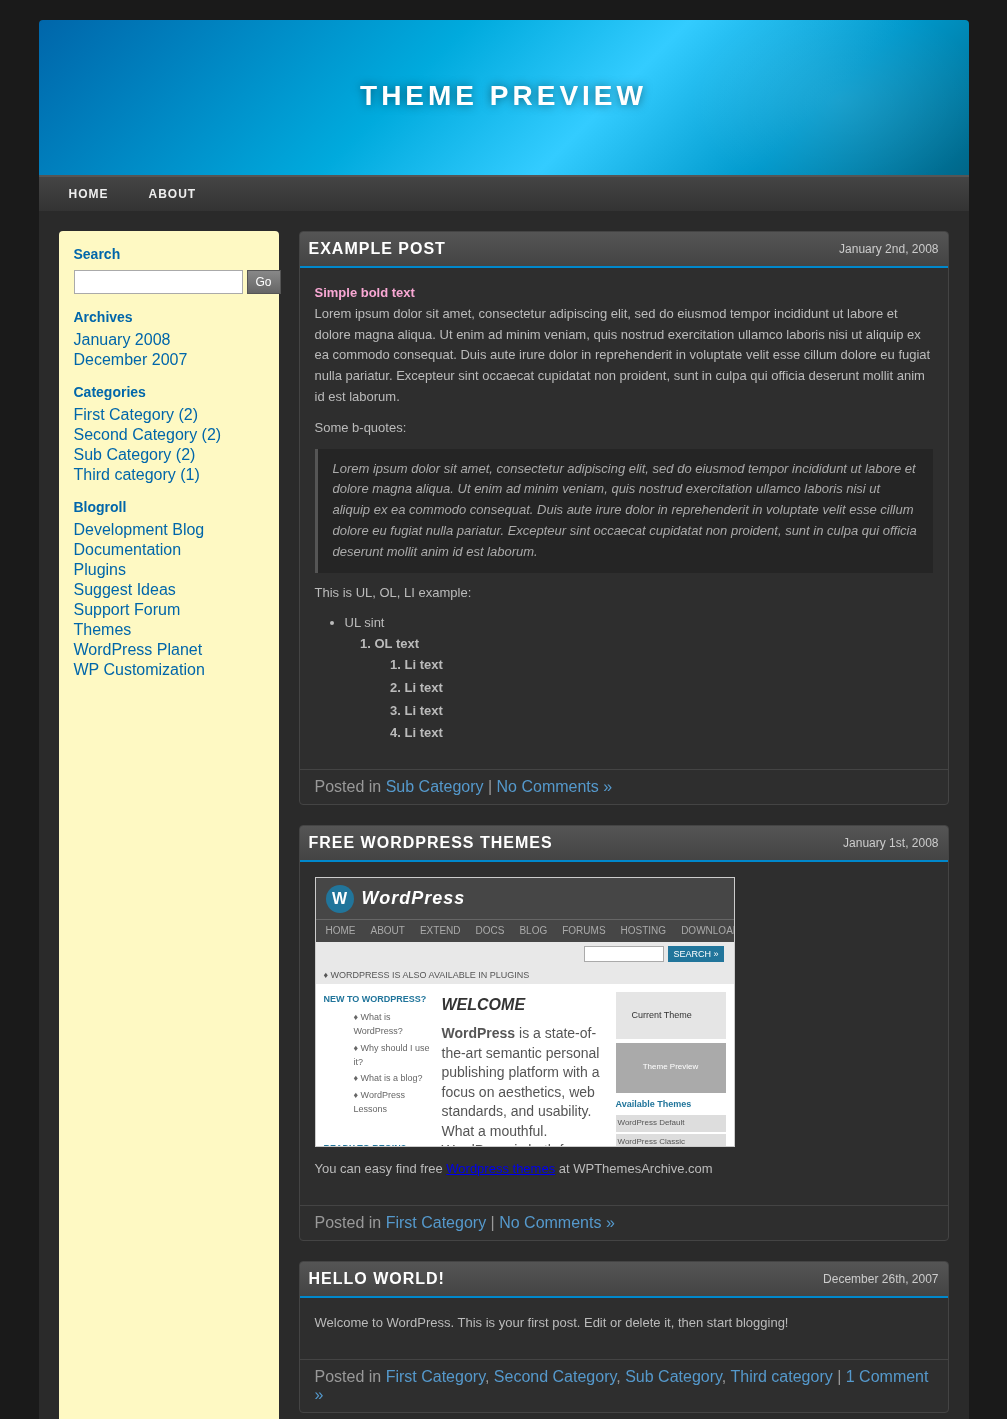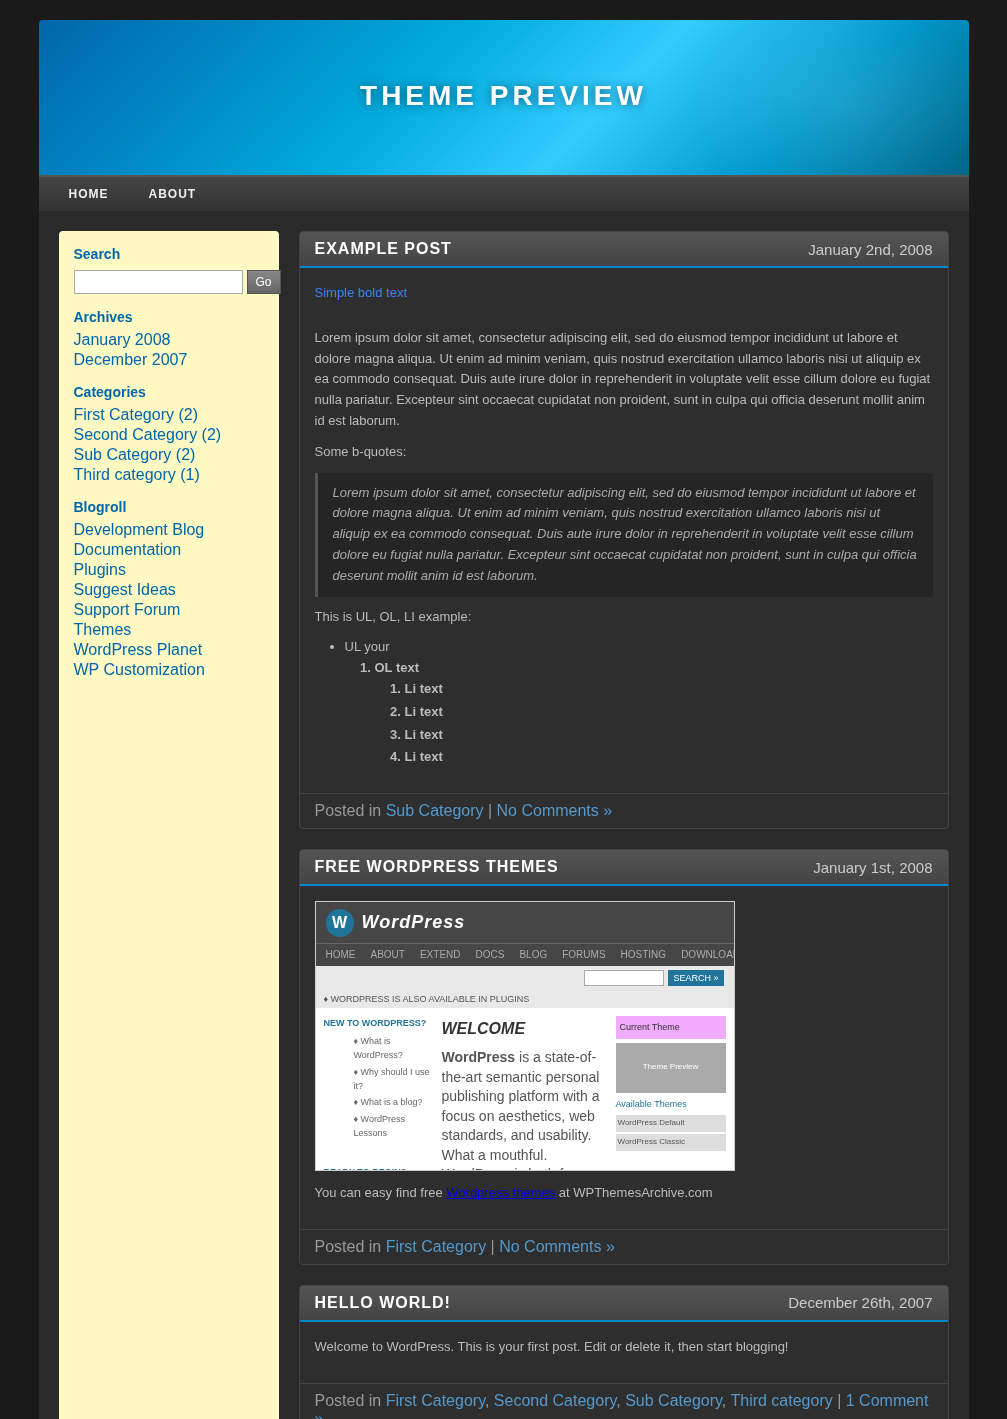--- a/index.html
+++ b/index.html
@@ -117,46 +117,46 @@
     }
     .post {
       background: #2e2e2e;
       border: 1px solid #444;
       border-radius: 4px;
       margin-bottom: 20px;
       overflow: hidden;
     }
     .post-header {
       background: linear-gradient(to bottom, #555 0%, #444 100%);
-      padding: 8px 15px;
+      padding: 8px 9px;
       display: flex;
       justify-content: space-between;
       align-items: center;
       border-bottom: 2px solid #0088cc;
     }
     .post-title {
       color: #fff;
       font-size: 16px;
       font-weight: bold;
       letter-spacing: 1px;
       text-transform: uppercase;
     }
     .post-date {
       color: #ccc;
-      font-size: 15px;
+      font-size: 12px;
     }
     .post-body {
       padding: 15px;
       color: #bbb;
       line-height: 1.6;
     }
     .post-body .bold-text {
-      color: #3b82f6;
-      font-weight: normal;
-      margin-bottom: 24px;
+      color: #f9a8d4;
+      font-weight: bold;
+      margin-bottom: 0;
     }
     .post-body p { margin-bottom: 10px; }
     blockquote {
       border-left: 3px solid #555;
       background: #252525;
       padding: 10px 15px;
       margin: 10px 0;
       color: #aaa;
       font-style: italic;
       line-height: 1.6;
@@ -377,21 +377,21 @@
           <span class="post-date">January 2nd, 2008</span>
         </div>
         <div class="post-body">
           <div class="bold-text">Simple bold text</div>
           <p>Lorem ipsum dolor sit amet, consectetur adipiscing elit, sed do eiusmod tempor incididunt ut labore et dolore magna aliqua. Ut enim ad minim veniam, quis nostrud exercitation ullamco laboris nisi ut aliquip ex ea commodo consequat. Duis aute irure dolor in reprehenderit in voluptate velit esse cillum dolore eu fugiat nulla pariatur. Excepteur sint occaecat cupidatat non proident, sunt in culpa qui officia deserunt mollit anim id est laborum.</p>
           <p>Some b-quotes:</p>
           <blockquote>Lorem ipsum dolor sit amet, consectetur adipiscing elit, sed do eiusmod tempor incididunt ut labore et dolore magna aliqua. Ut enim ad minim veniam, quis nostrud exercitation ullamco laboris nisi ut aliquip ex ea commodo consequat. Duis aute irure dolor in reprehenderit in voluptate velit esse cillum dolore eu fugiat nulla pariatur. Excepteur sint occaecat cupidatat non proident, sunt in culpa qui officia deserunt mollit anim id est laborum.</blockquote>
           <p>This is UL, OL, LI example:</p>
           <ul class="nested-ul">
             <li>
-              <span>UL your</span>
+              <span>UL sint</span>
               <ol class="nested-ol">
                 <li>
                   <span>OL text</span>
                   <ol class="nested-ol">
                     <li>Li text</li>
                     <li>Li text</li>
                     <li>Li text</li>
                     <li>Li text</li>
                   </ol>
                 </li>
@@ -449,23 +449,23 @@
                 </div>
                 <div class="wp-welcome-section">
                   <h2>WELCOME</h2>
                   <p style="font-size:14px;color:#555;line-height:1.4;"><strong>WordPress</strong> is a state-of-the-art semantic personal publishing platform with a focus on aesthetics, web standards, and usability. What a mouthful. WordPress is both free and priceless at the same time.</p>
                   <br>
                   <p style="font-size:9px;color:#555;line-height:1.4;">More simply, WordPress is what you use when you want to work with your blogging software, not fight it.</p>
                   <br>
                   
                 </div>
                 <div class="wp-right-panel">
-                  <div class="wp-theme-box" style="font-size:9px;color:#333;background:#f0abfc;padding:4px;margin-bottom:4px;">Current Theme</div>
+                  <div class="wp-theme-box" style="font-size:9px;color:#333;background:#e5e5e5;padding:16px;margin-bottom:4px;">Current Theme</div>
                   <div style="background:#aaa;height:50px;margin-bottom:4px;font-size:8px;display:flex;align-items:center;justify-content:center;color:#fff;">Theme Preview</div>
-                  <div style="font-size:9px;color:#21759b;font-weight:normal;margin-bottom:4px;">Available Themes</div>
+                  <div style="font-size:9px;color:#21759b;font-weight:bold;margin-bottom:4px;">Available Themes</div>
                   <div style="font-size:8px;color:#555;">
                     <div style="background:#ddd;padding:2px;margin-bottom:2px;">WordPress Default</div>
                     <div style="background:#ddd;padding:2px;">WordPress Classic</div>
                   </div>
                 </div>
               </div>
             </div>
           </div>
           <p>
             <span>You can easy find free</span>

